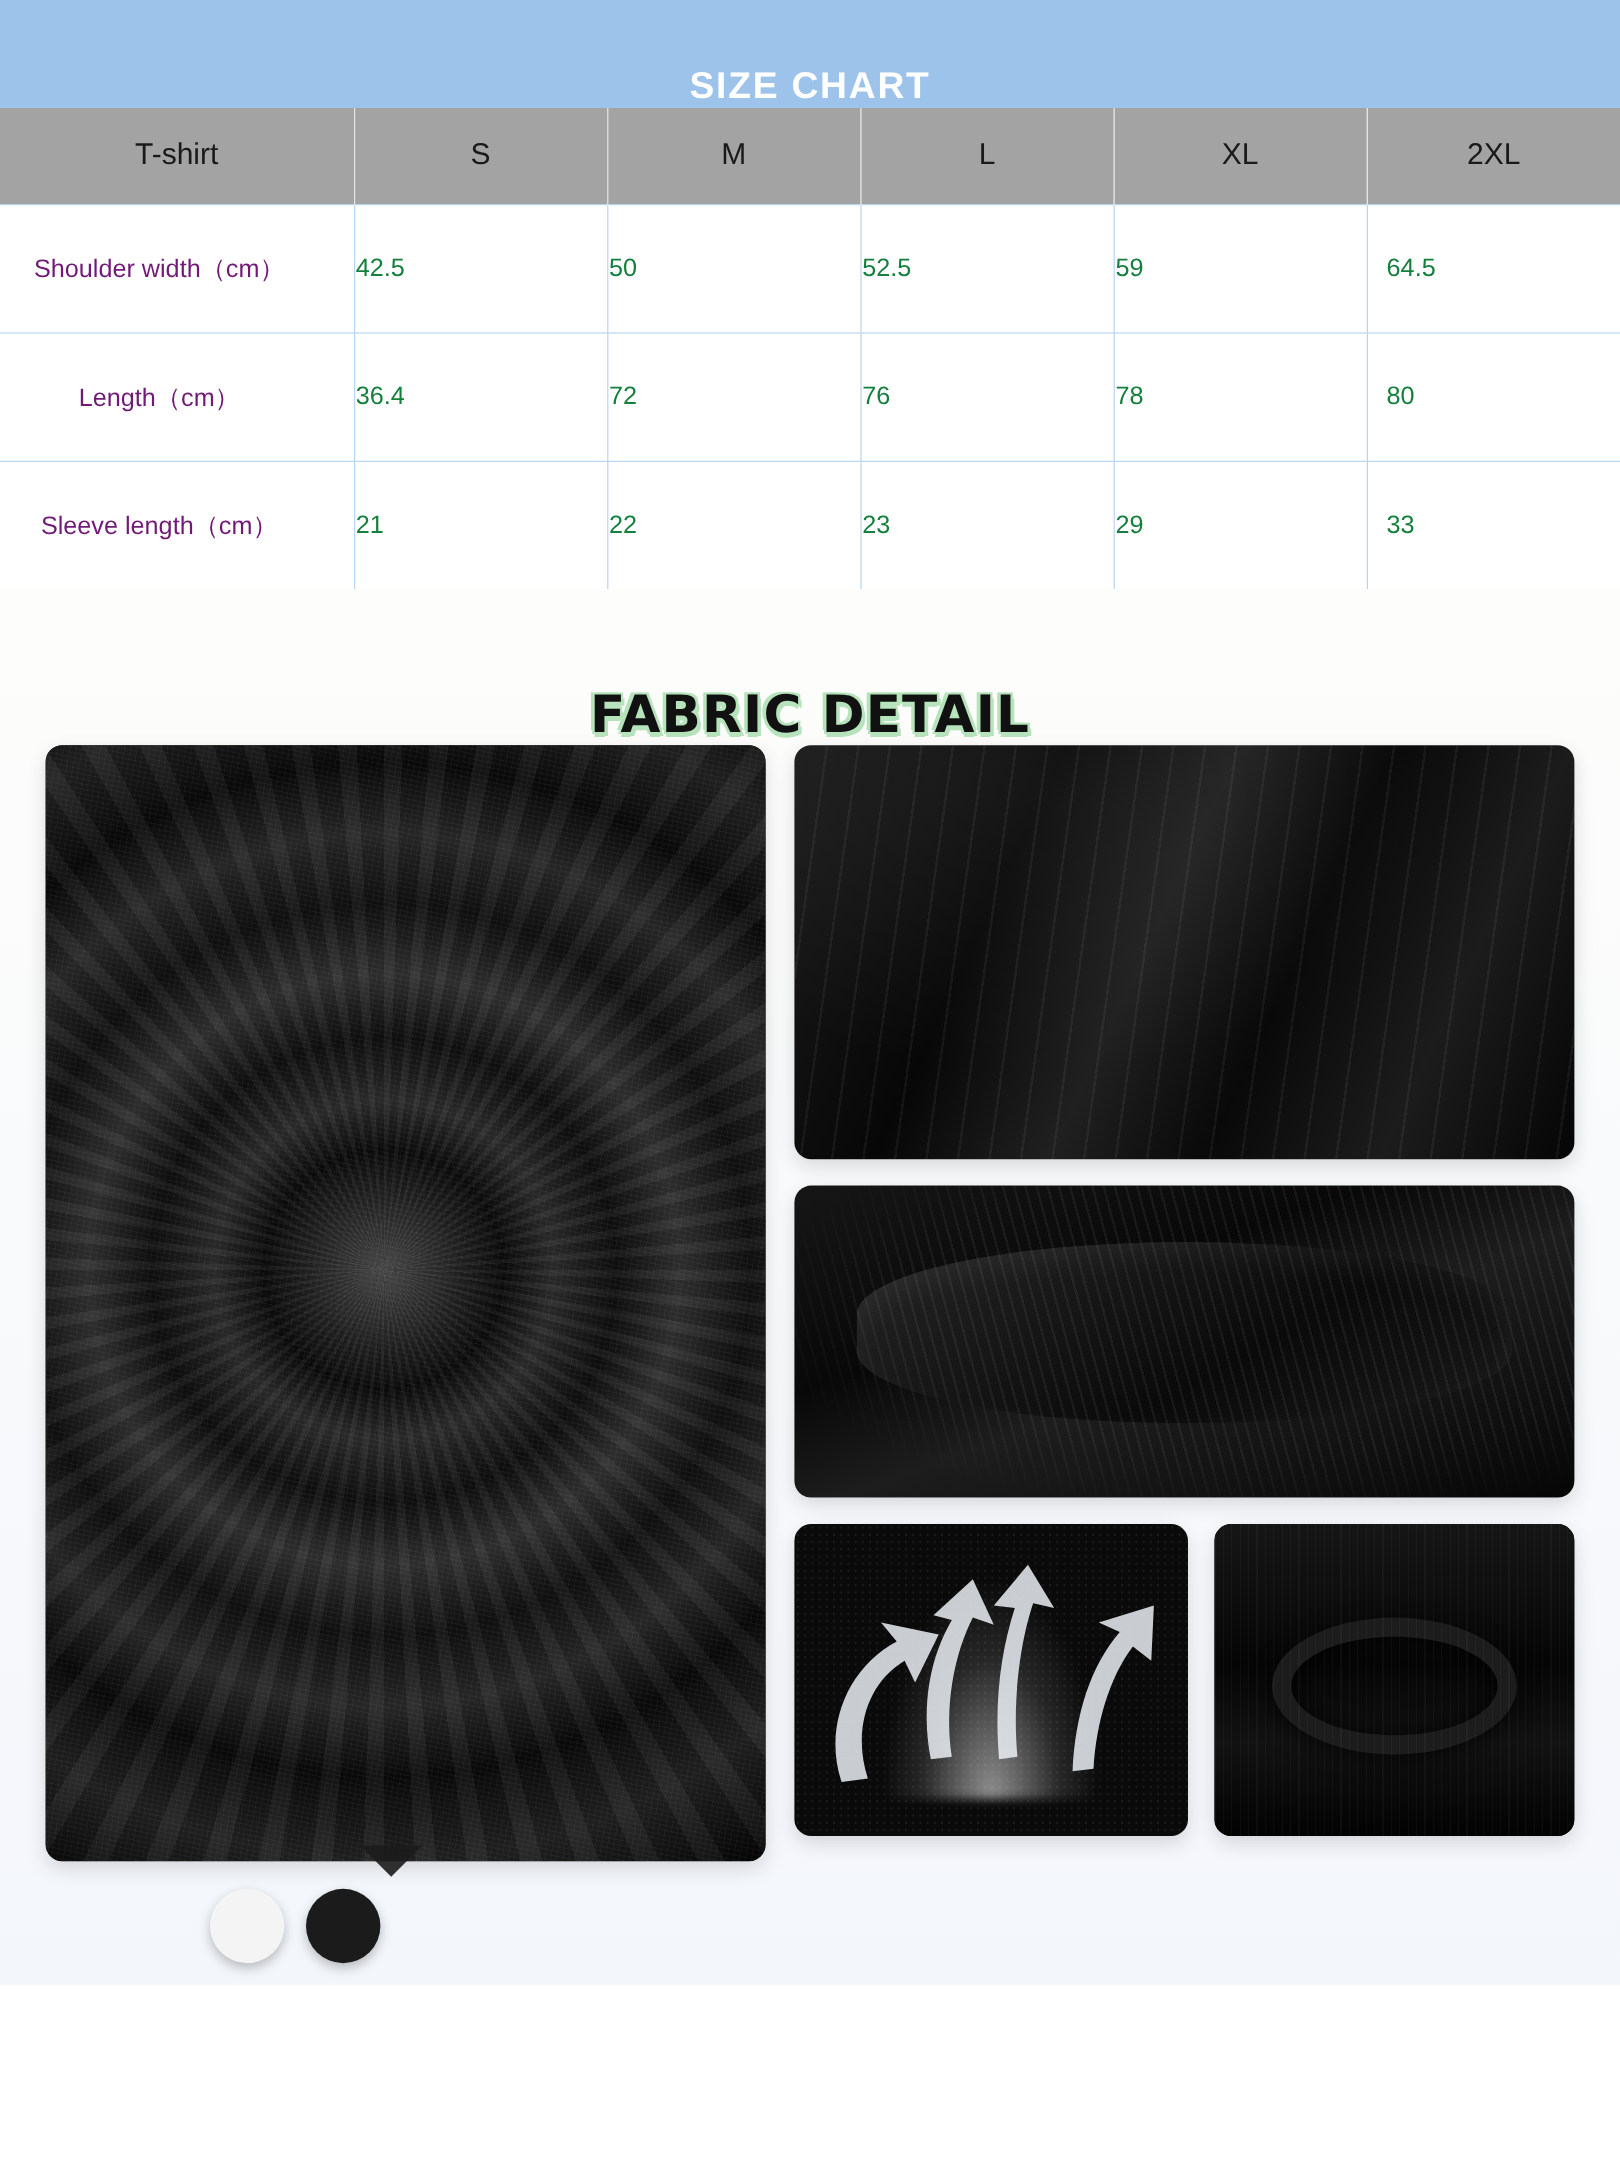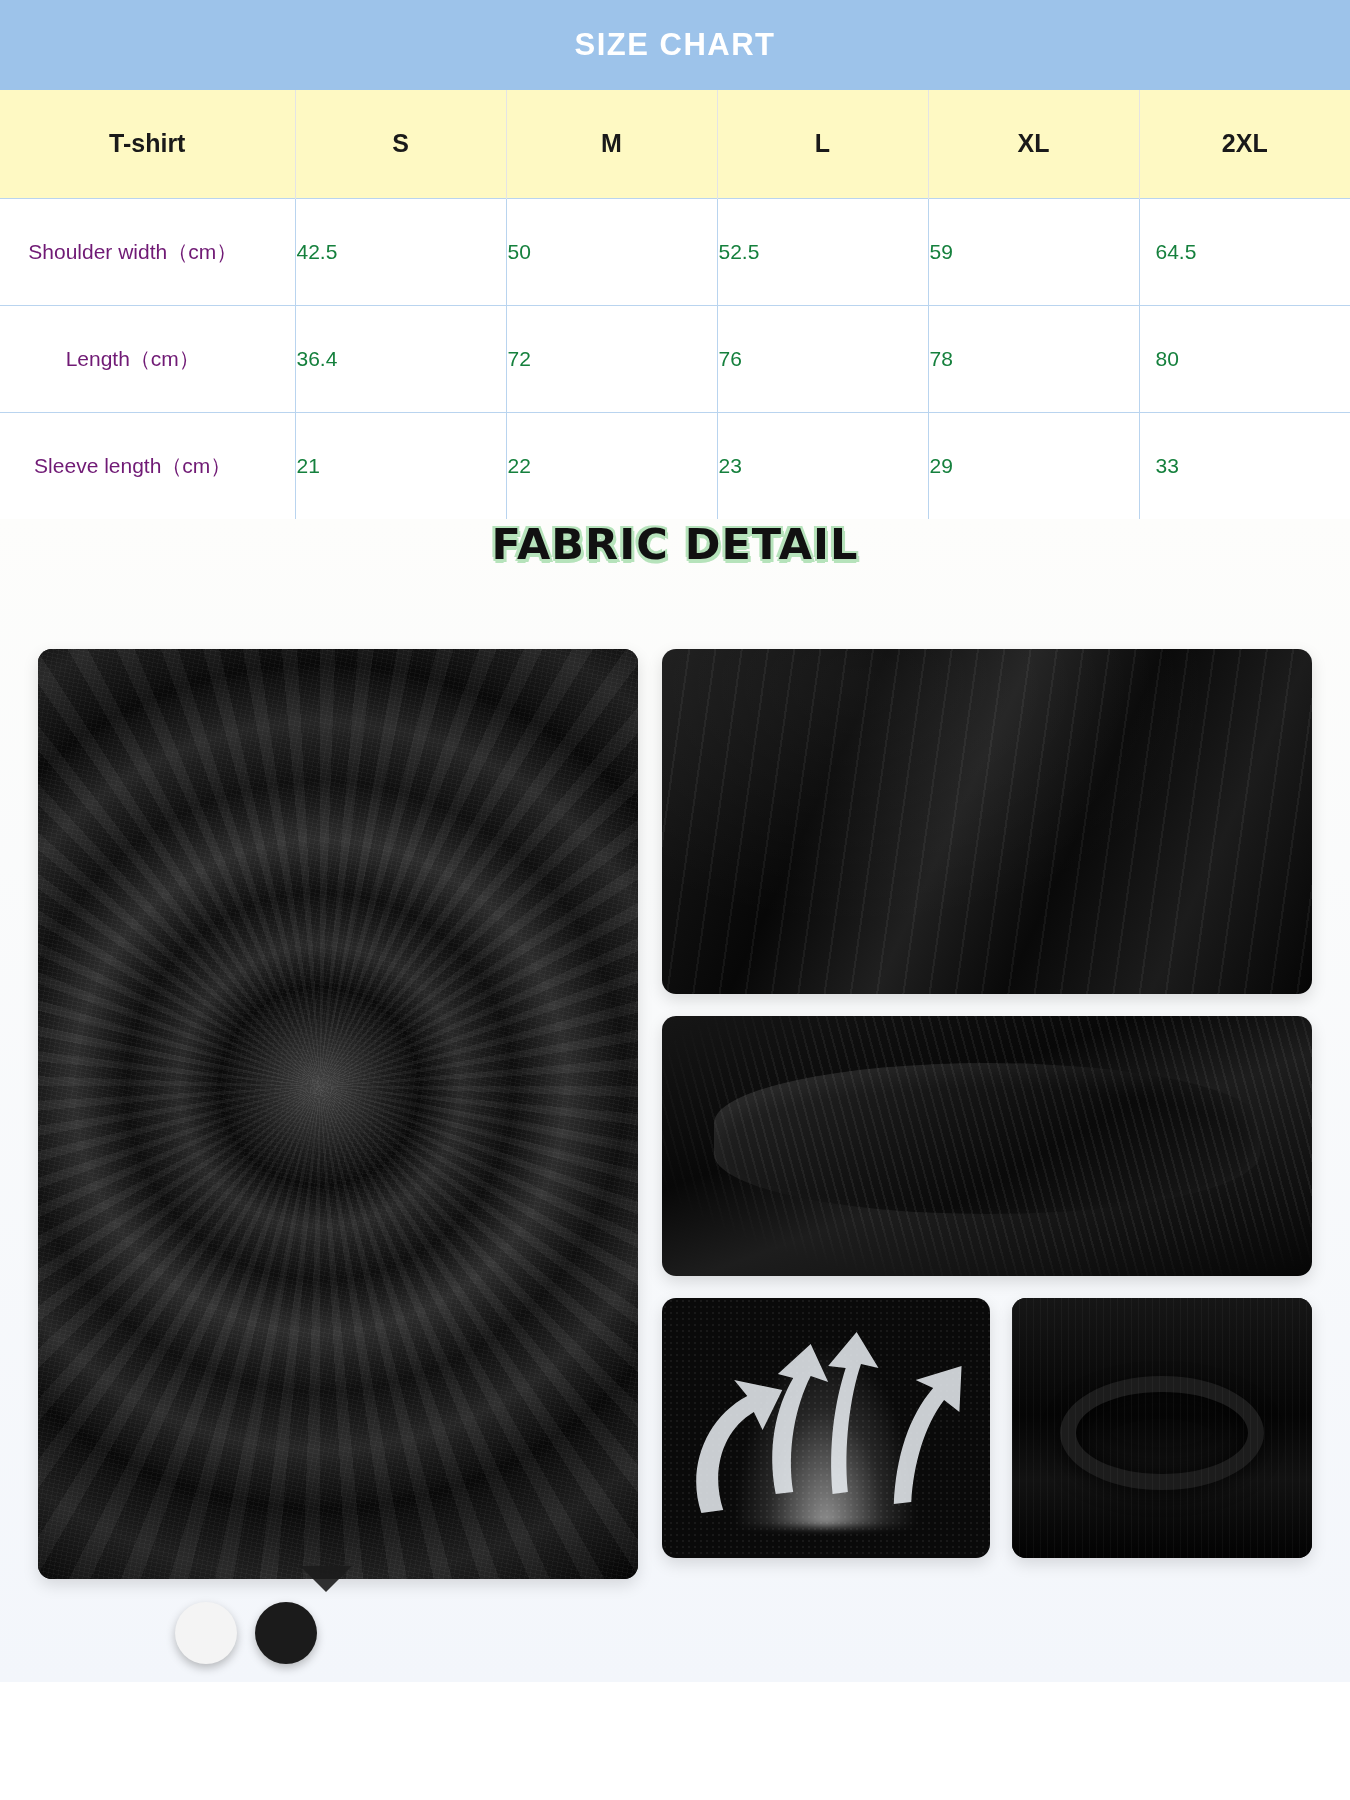--- a/index.html
+++ b/index.html
@@ -10,21 +10,21 @@
     font-family: "Liberation Sans", sans-serif;
     background: #ffffff;
     overflow: hidden;
   }
 
   
   .size-chart-header {
     height: 90px;
     background: #9dc3ea;
     display: flex;
-    align-items: center;
+    align-items: flex-end;
     justify-content: center;
   }
   .size-chart-header .title {
     color: #ffffff;
     font-size: 31px;
     font-weight: bold;
     letter-spacing: 1.5px;
   }
 
   table.size-table {
@@ -33,24 +33,24 @@
     table-layout: fixed;
   }
   table.size-table col.c0 { width: 295px; }
   table.size-table col.c1,
   table.size-table col.c2,
   table.size-table col.c3,
   table.size-table col.c4,
   table.size-table col.c5 { width: 211px; }
 
   table.size-table thead th {
-    background: #fef9c3;
-    height: 108px;
+    background: #a3a3a3;
+    height: 80px;
     font-size: 25px;
-    font-weight: bold;
+    font-weight: normal;
     color: #1a1a1a;
     border-right: 1px solid #e4e4e4;
     text-align: center;
     vertical-align: middle;
   }
   table.size-table thead th:last-child { border-right: none; }
   table.size-table thead th.head-label { font-size: 25px; }
 
   table.size-table tbody td {
     height: 107px;
@@ -74,21 +74,21 @@
   
   .fabric-section {
     position: relative;
     background: linear-gradient(180deg, #fdfdfb 0%, #f3f6fb 100%);
     height: 1163px;
     padding: 0 38px;
   }
   .fabric-title-wrap {
     height: 130px;
     display: flex;
-    align-items: flex-start;
+    align-items: flex-end;
     justify-content: center;
   }
   .fabric-title {
     position: relative;
     font-size: 43px;
     font-weight: bold;
     letter-spacing: 1px;
     color: #111111;
     font-family: "DejaVu Sans", sans-serif;
     -webkit-text-stroke: 0px;

